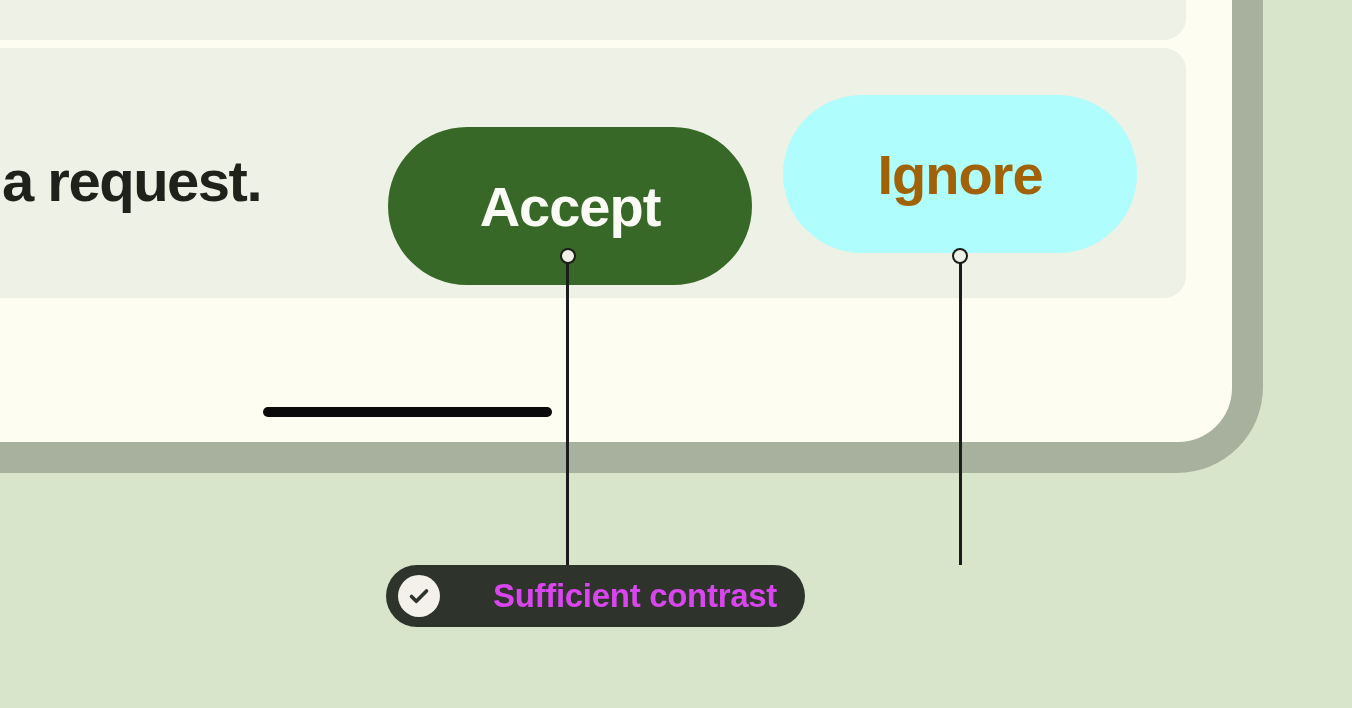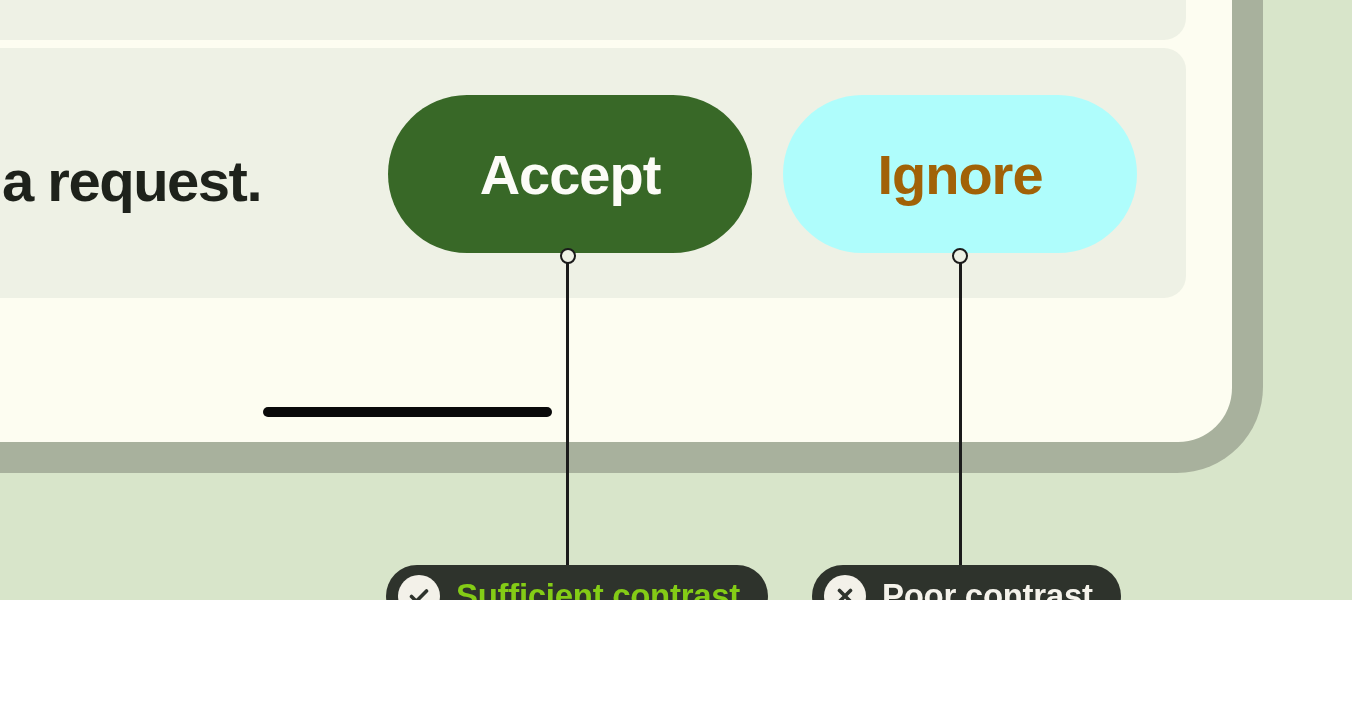--- a/index.html
+++ b/index.html
@@ -2,21 +2,21 @@
 <html><head>
 <meta charset="utf-8">
 <style>
   * { margin: 0; padding: 0; box-sizing: border-box; }
   html, body { width: 1352px; height: 708px; overflow: hidden; }
   body { font-family: "Liberation Sans", sans-serif; }
 
   .stage {
     position: relative;
     width: 1352px;
-    height: 600px;
+    height: 708px;
     overflow: hidden;
   }
 
   
   .card-shadow {
     position: absolute;
     left: -80px; top: -80px;
     width: 1343px;   
     height: 553px;   
     border-bottom-right-radius: 86px;
@@ -142,43 +142,35 @@
   <div class="card-shadow" style="background: rgb(168, 177, 157);"></div>
 
   <div class="device-card" style="background: rgb(253, 253, 241);"></div>
 
   <div class="panel-top" style="background: rgb(238, 241, 229);"></div>
 
   <div class="panel-main" style="background: rgb(238, 241, 229);"></div>
 
   <div class="message-text" style="color: rgb(30, 34, 27);">a request.</div>
 
-  <button class="pill-button accept-button" style="background: rgb(56, 104, 39); color: rgb(252, 252, 247);">Accept</button>
+  <button class="pill-button accept-button" style="background: rgb(56, 104, 39); color: rgb(252, 252, 247); margin-top: 32px;">Accept</button>
 
   <button class="pill-button ignore-button" style="background: rgb(175, 253, 252); color: #a16207;">Ignore</button>
 
   <div class="home-indicator" style="background: rgb(10, 10, 10);"></div>
 
   <div class="connector-line accept" style="background: rgb(27, 27, 27);"></div>
   <div class="connector-line ignore" style="background: rgb(27, 27, 27);"></div>
 
   <div class="connector-dot accept" style="background: rgb(238, 241, 229); border-color: rgb(27, 27, 27);"></div>
   <div class="connector-dot ignore" style="background: rgb(238, 241, 229); border-color: rgb(27, 27, 27);"></div>
 
   <div class="annotation-pill sufficient" style="background: rgb(46, 51, 44);">
     <span class="annotation-icon" style="background: rgb(243, 241, 233); color: rgb(46, 51, 44);">
       <svg viewBox="0 0 24 24" fill="none" stroke="currentColor" stroke-width="3.6" stroke-linecap="round" stroke-linejoin="round">
         <path d="M4.5 12.5l4.8 4.8L19.5 7"></path>
       </svg>
     </span>
-    <span class="annotation-label" style="color: #84cc16;">Sufficient contrast</span>
+    <span class="annotation-label" style="color: #d946ef; margin-left: 37px;">Sufficient contrast</span>
   </div>
 
-  <div class="annotation-pill poor" style="background: rgb(46, 51, 44);">
-    <span class="annotation-icon" style="background: rgb(243, 241, 233); color: rgb(46, 51, 44);">
-      <svg viewBox="0 0 24 24" fill="none" stroke="currentColor" stroke-width="3.6" stroke-linecap="round" stroke-linejoin="round">
-        <path d="M6.5 6.5l11 11M17.5 6.5l-11 11"></path>
-      </svg>
-    </span>
-    <span class="annotation-label" style="color: rgb(245, 243, 235);">Poor contrast</span>
-  </div>
 
 </div>
 
 </body></html>

